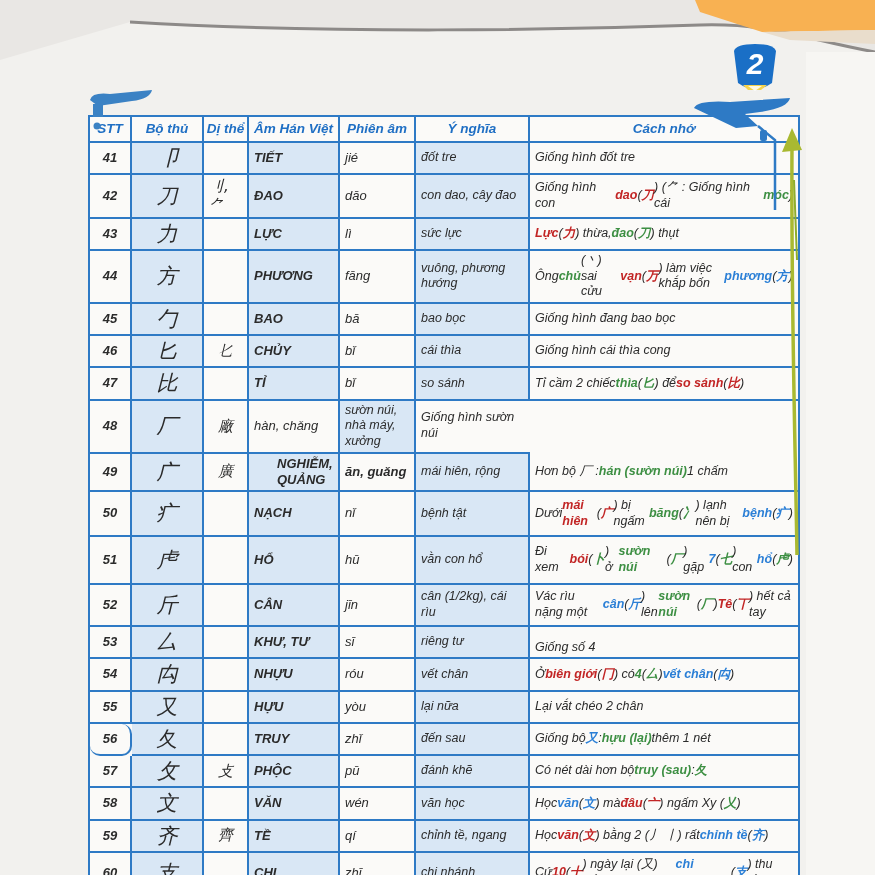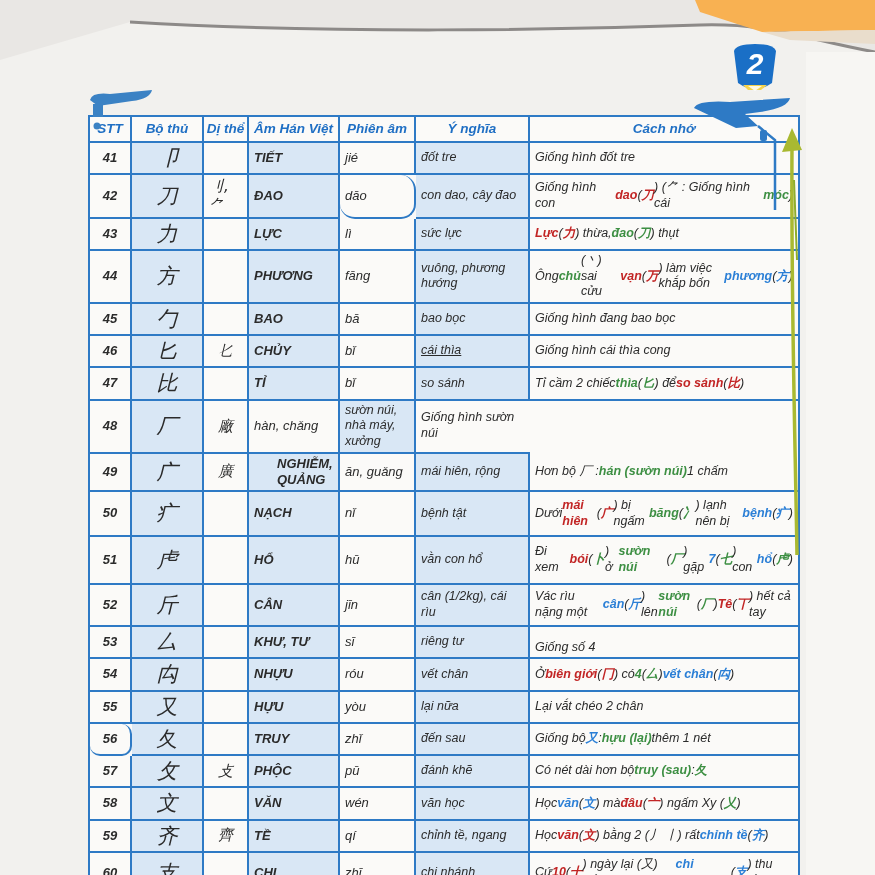--- a/index.html
+++ b/index.html
@@ -100,21 +100,21 @@
           <div class="c-mean" style="min-height: 28px;">đốt tre</div>
           <div class="c-memo" style="min-height: 28px;">
             <span class="seg-k">Giống hình đốt tre</span>
           </div>
         </div>
         <div class="row">
           <div class="c-stt" style="min-height: 38px;">42</div>
           <div class="c-rad" style="min-height: 38px;">刀</div>
           <div class="c-var" style="min-height: 38px;">刂, ⺈</div>
           <div class="c-am" style="min-height: 38px;">ĐAO</div>
-          <div class="c-pin" style="min-height: 38px; border-radius: 15px;">dāo</div>
+          <div class="c-pin" style="min-height: 38px;">dāo</div>
           <div class="c-mean" style="min-height: 38px;">con dao, cây đao</div>
           <div class="c-memo" style="min-height: 38px;">
             <span class="seg-k">Giống hình con </span>
             <span class="seg-r">dao</span>
             <span class="seg-k"> (</span>
             <span class="seg-r">刀</span>
             <span class="seg-k">) (⺈ : Giống hình cái </span>
             <span class="seg-g">móc</span>
             <span class="seg-k">)</span>
           </div>
@@ -168,21 +168,21 @@
           <div class="c-memo" style="min-height: 28px;">
             <span class="seg-k">Giống hình đang bao bọc</span>
           </div>
         </div>
         <div class="row">
           <div class="c-stt" style="min-height: 28px;">46</div>
           <div class="c-rad" style="min-height: 28px;">匕</div>
           <div class="c-var" style="min-height: 28px;">𠤎</div>
           <div class="c-am" style="min-height: 28px;">CHỦY</div>
           <div class="c-pin" style="min-height: 28px;">bǐ</div>
-          <div class="c-mean" style="min-height: 28px; text-decoration: underline;">cái thìa</div>
+          <div class="c-mean" style="min-height: 28px;">cái thìa</div>
           <div class="c-memo" style="min-height: 28px;">
             <span class="seg-k">Giống hình cái thìa cong</span>
           </div>
         </div>
         <div class="row">
           <div class="c-stt" style="min-height: 27px;">47</div>
           <div class="c-rad" style="min-height: 27px;">比</div>
           <div class="c-var" style="min-height: 27px;"></div>
           <div class="c-am" style="min-height: 27px;">TỈ</div>
           <div class="c-pin" style="min-height: 27px;">bǐ</div>
@@ -207,21 +207,21 @@
           <div class="c-mean" style="min-height: 36px;">sườn núi, nhà máy, xưởng</div>
           <div class="c-memo" style="min-height: 36px;">
             <span class="seg-k">Giống hình sườn núi</span>
           </div>
         </div>
         <div class="row">
           <div class="c-stt" style="min-height: 37px;">49</div>
           <div class="c-rad" style="min-height: 37px;">广</div>
           <div class="c-var" style="min-height: 37px;">廣</div>
           <div class="c-am" style="min-height: 37px; padding-left: 28px;">NGHIỄM, QUẢNG</div>
-          <div class="c-pin" style="min-height: 37px;">ān, guǎng</div>
+          <div class="c-pin" style="min-height: 37px; font-weight: bold;">ān, guǎng</div>
           <div class="c-mean" style="min-height: 37px;">mái hiên, rộng</div>
           <div class="c-memo" style="min-height: 37px;">
             <span class="seg-k">Hơn bộ 厂 : </span>
             <span class="seg-g">hán (sườn núi)</span>
             <span class="seg-k"> 1 chấm</span>
           </div>
         </div>
         <div class="row">
           <div class="c-stt" style="min-height: 45px;">50</div>
           <div class="c-rad" style="min-height: 45px;">疒</div>

